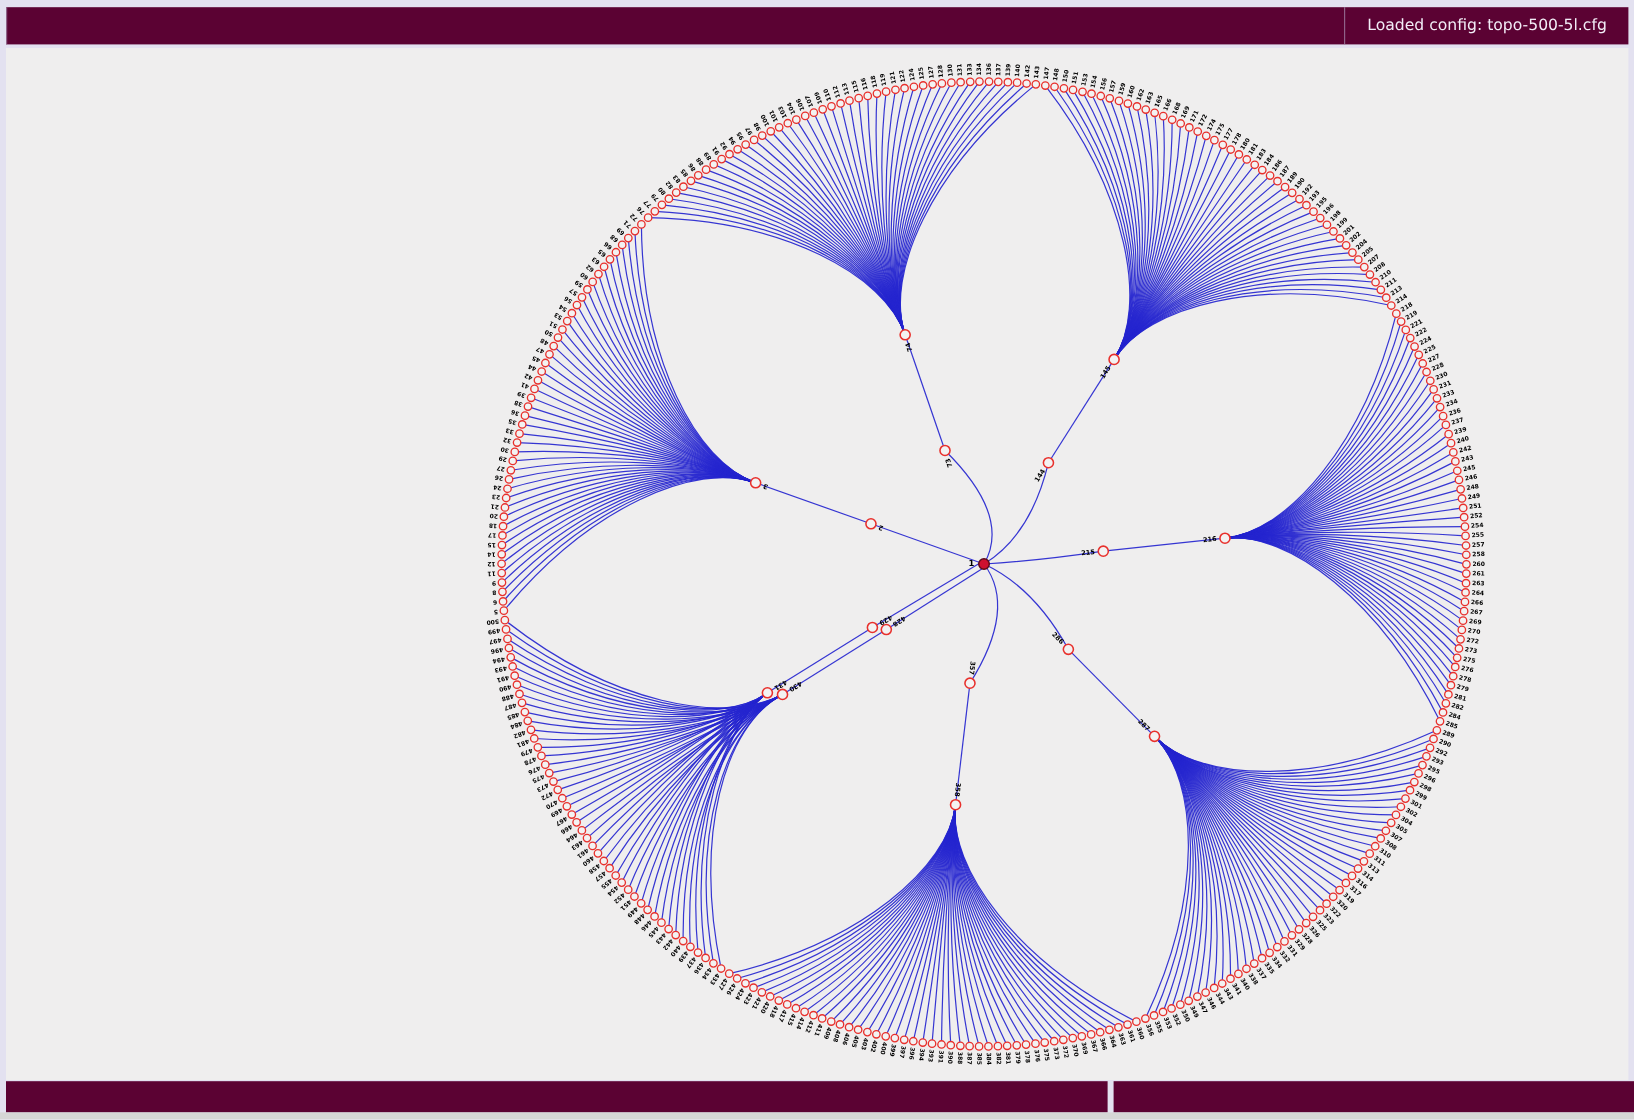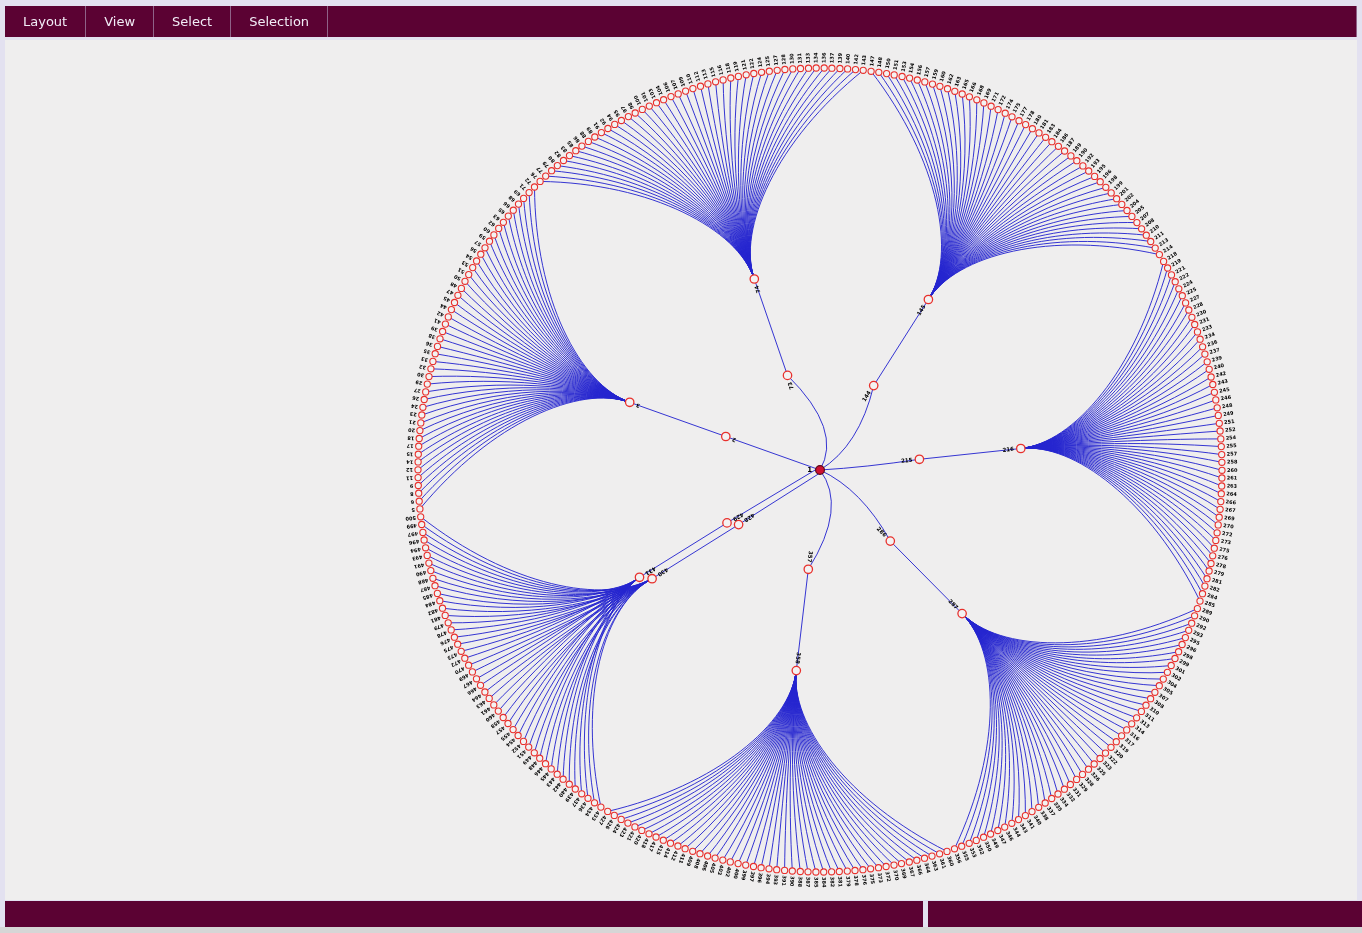--- a/index.html
+++ b/index.html
@@ -30,32 +30,24 @@
   
   .statusbar { position:absolute; left:0; top:901px; width:1362px; height:26px; }
   .status-left  { position:absolute; left:5px;  top:0; width:918px;  height:26px; background:#5b0233; }
   .status-right { position:absolute; left:928px; top:0; width:434px; height:26px; background:#5b0233; }
   .bottom-strip { position:absolute; left:0; top:927px; width:1362px; height:6px; background:#d6d6d6; }
 </style>
 </head>
 <body>
 
 <div class="menubar">
-  <div class="menu-left">
-      <div class="menu-item">Layout</div>
-      <div class="menu-sep"></div>
-      <div class="menu-item">View</div>
-      <div class="menu-sep"></div>
-      <div class="menu-item">Select</div>
-      <div class="menu-sep"></div>
-      <div class="menu-item">Selection</div>
-    </div>
   <div class="menu-sep"></div>
   <div class="menu-spacer"></div>
   <div class="menu-sep"></div>
+  <div class="menu-status">Loaded config: topo-500-5l.cfg</div>
 </div>
 
 <div class="canvas">
   <svg id="topo-svg" width="1352" height="860" viewBox="0 0 1352 860">
       <g fill="none" stroke="#2525cf" stroke-width="1" stroke-opacity="0.92">
         <path d="M815,430 L720.8,396.5"></path>
         <path d="M720.8,396.5 L624.7,362.3"></path>
         <path d="M624.7,362.3 C574.8,344.5 486.5,382.2 414.9,468.9"></path>
         <path d="M624.7,362.3 C574.8,344.5 486.9,379.4 414.2,461.2"></path>
         <path d="M624.7,362.3 C574.8,344.5 487.4,376.4 413.7,453.2"></path>

